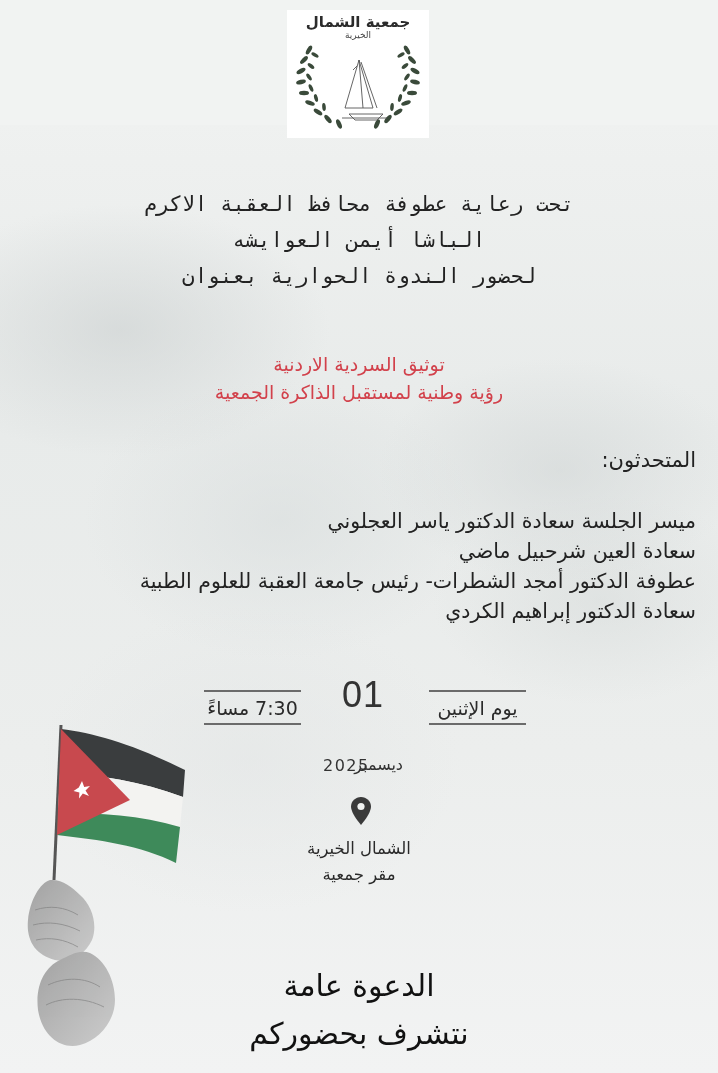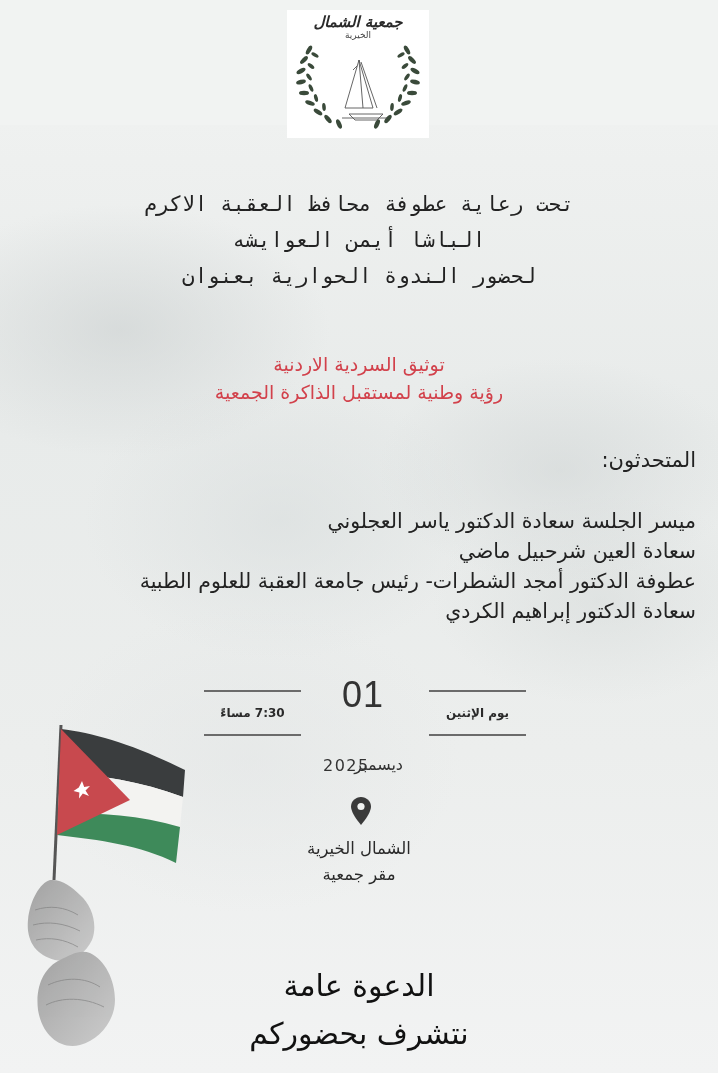--- a/index.html
+++ b/index.html
@@ -48,24 +48,24 @@
       direction: rtl; font-size: 21px; color: #222;
     }
     .speakers {
       position: absolute; right: 22px; top: 506px; direction: rtl;
       font-size: 20.5px; line-height: 30px; color: #222; text-align: right;
       white-space: nowrap;
     }
 
     .date-row { position: absolute; left: 0; top: 672px; width: 718px; height: 130px; }
     .side-box {
-      position: absolute; width: 97px; height: 46px;
+      position: absolute; width: 97px; height: 35px;
       border-top: 2px solid #6b6b6b; border-bottom: 2px solid #6b6b6b;
       display: flex; align-items: center; justify-content: center;
-      direction: rtl; font-size: 12px; color: #2a2a2a; font-weight: bold;
+      direction: rtl; font-size: 19px; color: #2a2a2a;
     }
     .day-box { left: 429px; top: 18px; }
     .time-box { left: 204px; top: 18px; }
     .day-num {
       position: absolute; left: 323px; top: 2px; width: 80px; text-align: center;
       font-family: "Liberation Sans", sans-serif; font-size: 36px; color: #333; letter-spacing: 1px;
     }
     .month {
       position: absolute; left: 323px; top: 62px; width: 80px; text-align: right;
       direction: rtl; font-size: 16px; color: #333; margin-top: 21px;
@@ -135,21 +135,21 @@
 
     <g fill="none" stroke="#555" stroke-width="0.9">
       <path d="M72 50 L58 98 L86 98 Z"></path>
       <path d="M74 52 L90 98"></path>
       <path d="M72 50 L76 98"></path>
       <path d="M62 104 L96 104 L90 110 L68 110 Z"></path>
       <path d="M55 108 L100 108"></path>
       <path d="M66 60 L70 56"></path>
     </g>
   </svg>
-  <div class="logo-title" style="position:relative;z-index:1;font-style:italic;">جمعية الشمال</div>
+  <div class="logo-title" style="position:relative;z-index:1;">جمعية الشمال</div>
   <div class="logo-sub" style="position:relative;z-index:1;">الخيرية</div>
 </div>
 
 <div class="center-block intro">
   <div>تحت رعاية عطوفة محافظ العقبة الاكرم</div>
   <div>الباشا أيمن العوايشه</div>
   <div>لحضور الندوة الحوارية بعنوان</div>
 </div>
 
 <div class="center-block title">

